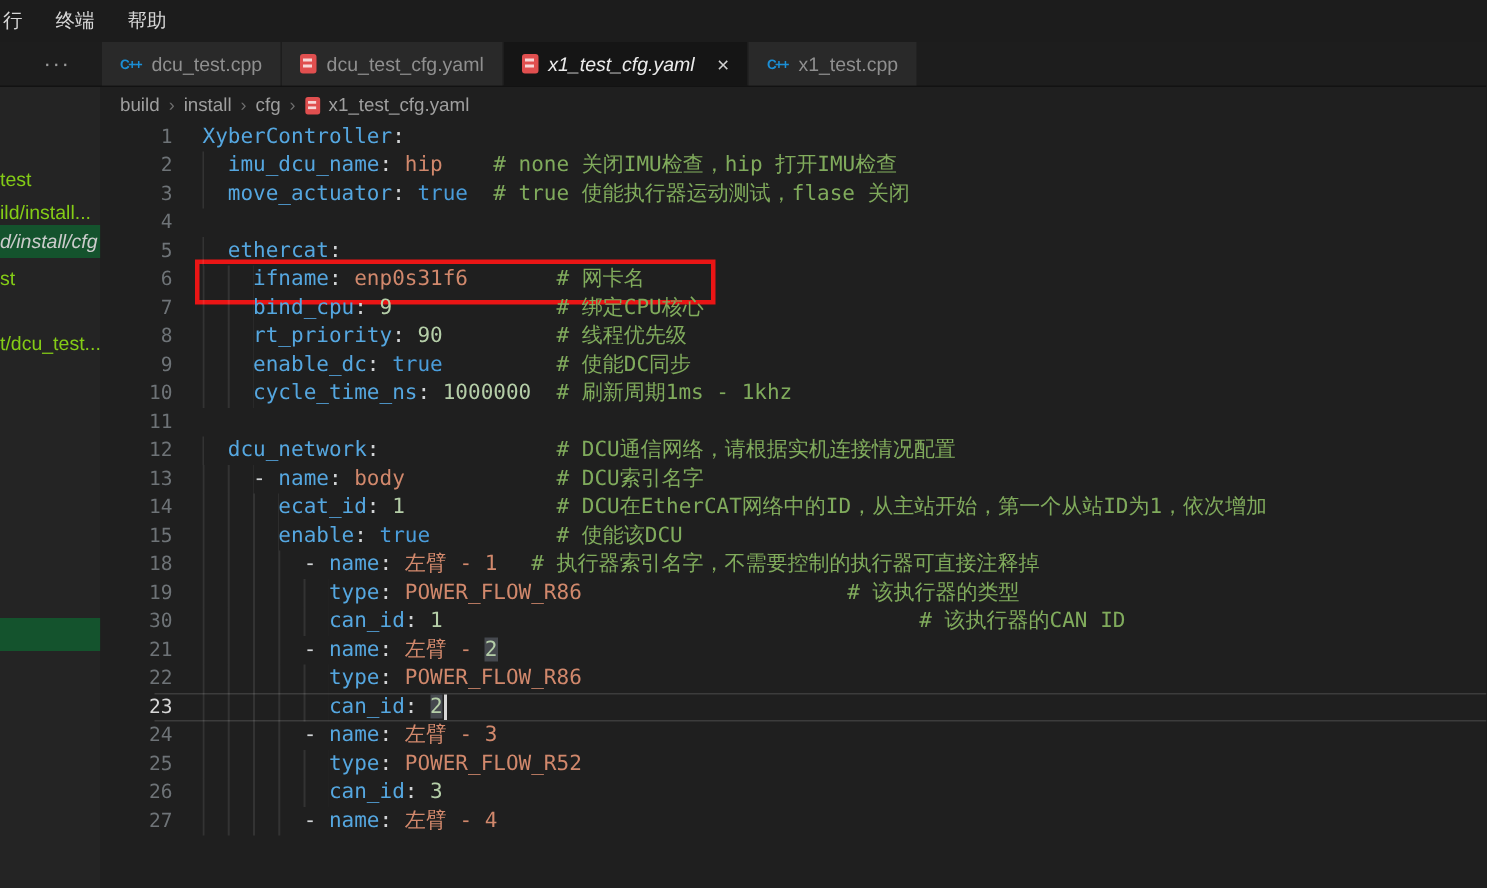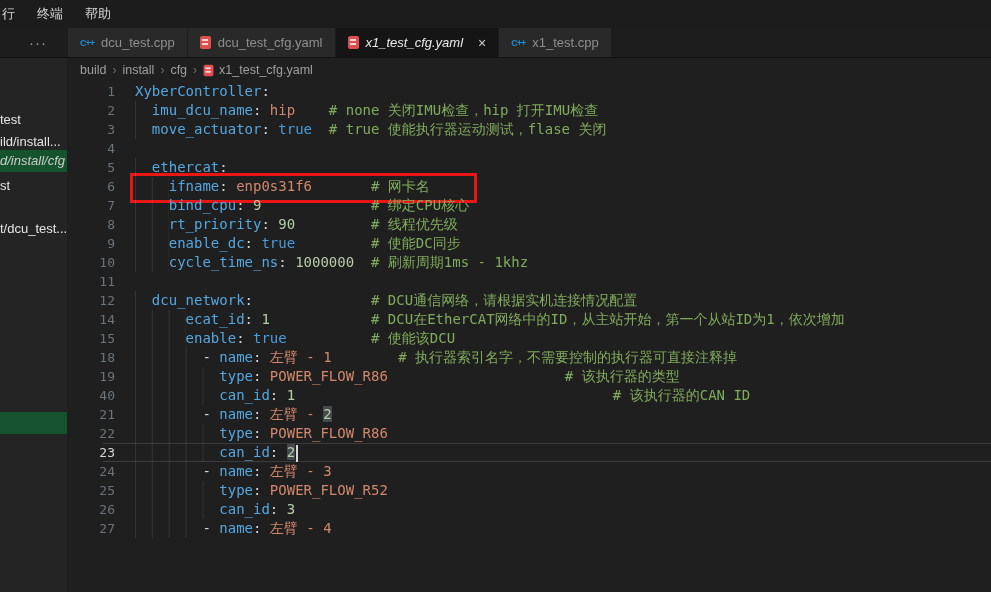--- a/index.html
+++ b/index.html
@@ -26,21 +26,21 @@
   .cpp-icon { color:#1b8fd6; font-weight:bold; font-size:9px; letter-spacing:-1px; }
   .yaml-icon { display:inline-block; width:11px; height:13px; background:#e04f4f;
     border-radius:2px; position:relative; flex:none; }
   .yaml-icon::before { content:""; position:absolute; left:2px; top:3px; width:6px;
     height:2px; background:#f6d7d7; box-shadow:0 4px 0 #f6d7d7; }
   .yaml-icon.sm { transform:scale(.9); }
 
   
   .sidebar { position:absolute; left:0; top:58px; width:67px; height:534px;
     background:#242424; overflow:hidden; }
-  .side-item { position:absolute; left:0; width:67px; height:22px; color:#e5e5e5;
+  .side-item { position:absolute; left:0; width:67px; height:22px; color:#84cc16;
     font-size:13px; line-height:22px; white-space:nowrap; overflow:hidden; }
   .side-item.selected { background:#14532d; color:#cccccc; }
   .side-item.em { font-style:italic; }
 
   
   .editorpane { position:absolute; left:67px; top:58px; width:924px; height:534px;
     background:#1f1f1f; }
   .breadcrumbs { height:24px; display:flex; align-items:center; gap:6px;
     padding-left:13px; font-size:12.5px; color:#9f9f9f; }
   .crumb-sep { color:#6f6f6f; font-size:12px; }
@@ -132,25 +132,26 @@
         <div class="row"><span class="ln">3</span><span class="codetext"><span class="ws" style="width: 2ch;"></span><span class="tk-k">move_actuator</span><span class="tk-p">:</span><span class="tk-b"> true</span><span class="cmt" style="left: 23ch;"># true 使能执行器运动测试，flase 关闭</span></span></div>
         <div class="row"><span class="ln">4</span><span class="codetext"></span></div>
         <div class="row"><span class="ln">5</span><span class="codetext"><span class="ws" style="width: 2ch;"></span><span class="tk-k">ethercat</span><span class="tk-p">:</span></span></div>
         <div class="row"><span class="ln">6</span><span class="codetext"><span class="ws" style="width: 4ch;"></span><span class="tk-k">ifname</span><span class="tk-p">:</span><span class="tk-s"> enp0s31f6</span><span class="cmt" style="left: 28ch;"># 网卡名</span></span></div>
         <div class="row"><span class="ln">7</span><span class="codetext"><span class="ws" style="width: 4ch;"></span><span class="tk-k">bind_cpu</span><span class="tk-p">:</span><span class="tk-n"> 9</span><span class="cmt" style="left: 28ch;"># 绑定CPU核心</span></span></div>
         <div class="row"><span class="ln">8</span><span class="codetext"><span class="ws" style="width: 4ch;"></span><span class="tk-k">rt_priority</span><span class="tk-p">:</span><span class="tk-n"> 90</span><span class="cmt" style="left: 28ch;"># 线程优先级</span></span></div>
         <div class="row"><span class="ln">9</span><span class="codetext"><span class="ws" style="width: 4ch;"></span><span class="tk-k">enable_dc</span><span class="tk-p">:</span><span class="tk-b"> true</span><span class="cmt" style="left: 28ch; text-align: right;"># 使能DC同步</span></span></div>
         <div class="row"><span class="ln">10</span><span class="codetext"><span class="ws" style="width: 4ch;"></span><span class="tk-k">cycle_time_ns</span><span class="tk-p">:</span><span class="tk-n"> 1000000</span><span class="cmt" style="left: 28ch;"># 刷新周期1ms - 1khz</span></span></div>
         <div class="row"><span class="ln">11</span><span class="codetext"></span></div>
         <div class="row"><span class="ln">12</span><span class="codetext"><span class="ws" style="width: 2ch;"></span><span class="tk-k">dcu_network</span><span class="tk-p">:</span><span class="cmt" style="left: 28ch;"># DCU通信网络，请根据实机连接情况配置</span></span></div>
+        <div class="row"><span class="ln">13</span><span class="codetext"><span class="ws" style="width: 4ch;"></span><span class="tk-p">- </span><span class="tk-k">name</span><span class="tk-p">:</span><span class="tk-s"> body</span><span class="cmt" style="left: 28ch;"># DCU索引名字</span></span></div>
         <div class="row"><span class="ln">14</span><span class="codetext"><span class="ws" style="width: 6ch;"></span><span class="tk-k">ecat_id</span><span class="tk-p">:</span><span class="tk-n"> 1</span><span class="cmt" style="left: 28ch;"># DCU在EtherCAT网络中的ID，从主站开始，第一个从站ID为1，依次增加</span></span></div>
         <div class="row"><span class="ln">15</span><span class="codetext"><span class="ws" style="width: 6ch;"></span><span class="tk-k">enable</span><span class="tk-p">:</span><span class="tk-b"> true</span><span class="cmt" style="left: 28ch;"># 使能该DCU</span></span></div>
-        <div class="row"><span class="ln">18</span><span class="codetext"><span class="ws" style="width: 8ch;"></span><span class="tk-p">- </span><span class="tk-k">name</span><span class="tk-p">:</span><span class="tk-s"> 左臂 - 1</span><span class="cmt" style="left: 26ch; margin-left: 44px;"># 执行器索引名字，不需要控制的执行器可直接注释掉</span></span></div>
+        <div class="row"><span class="ln">18</span><span class="codetext"><span class="ws" style="width: 8ch;"></span><span class="tk-p">- </span><span class="tk-k">name</span><span class="tk-p">:</span><span class="tk-s"> 左臂 - 1</span><span class="cmt" style="left: 26ch;"># 执行器索引名字，不需要控制的执行器可直接注释掉</span></span></div>
         <div class="row"><span class="ln">19</span><span class="codetext"><span class="ws" style="width: 10ch;"></span><span class="tk-k">type</span><span class="tk-p">:</span><span class="tk-s"> POWER_FLOW_R86</span><span class="cmt" style="left: 51ch;"># 该执行器的类型</span></span></div>
-        <div class="row"><span class="ln">40</span><span class="codetext"><span class="ws" style="width: 10ch;"></span><span class="tk-k">can_id</span><span class="tk-p">:</span><span class="tk-n"> 1</span><span class="cmt" style="left: 51ch; margin-left: 48px;"># 该执行器的CAN ID</span></span></div>
+        <div class="row"><span class="ln">30</span><span class="codetext"><span class="ws" style="width: 10ch;"></span><span class="tk-k">can_id</span><span class="tk-p">:</span><span class="tk-n"> 1</span><span class="cmt" style="left: 51ch; margin-left: 48px;"># 该执行器的CAN ID</span></span></div>
         <div class="row"><span class="ln">21</span><span class="codetext"><span class="ws" style="width: 8ch;"></span><span class="tk-p">- </span><span class="tk-k">name</span><span class="tk-p">:</span><span class="tk-s"> 左臂 - </span><span class="tk-n occ">2</span></span></div>
         <div class="row"><span class="ln">22</span><span class="codetext"><span class="ws" style="width: 10ch;"></span><span class="tk-k">type</span><span class="tk-p">:</span><span class="tk-s"> POWER_FLOW_R86</span></span></div>
         <div class="row active-line"><span class="ln">23</span><span class="codetext"><span class="ws" style="width: 10ch;"></span><span class="tk-k">can_id</span><span class="tk-p">:</span><span class="tk-p"> </span><span class="tk-n occ">2</span><span class="cursor"></span></span></div>
         <div class="row"><span class="ln">24</span><span class="codetext"><span class="ws" style="width: 8ch;"></span><span class="tk-p">- </span><span class="tk-k">name</span><span class="tk-p">:</span><span class="tk-s"> 左臂 - 3</span></span></div>
         <div class="row"><span class="ln">25</span><span class="codetext"><span class="ws" style="width: 10ch;"></span><span class="tk-k">type</span><span class="tk-p">:</span><span class="tk-s"> POWER_FLOW_R52</span></span></div>
         <div class="row"><span class="ln">26</span><span class="codetext"><span class="ws" style="width: 10ch;"></span><span class="tk-k">can_id</span><span class="tk-p">:</span><span class="tk-n"> 3</span></span></div>
         <div class="row"><span class="ln">27</span><span class="codetext"><span class="ws" style="width: 8ch;"></span><span class="tk-p">- </span><span class="tk-k">name</span><span class="tk-p">:</span><span class="tk-s"> 左臂 - 4</span></span></div>
       </div>
   </div>
 

